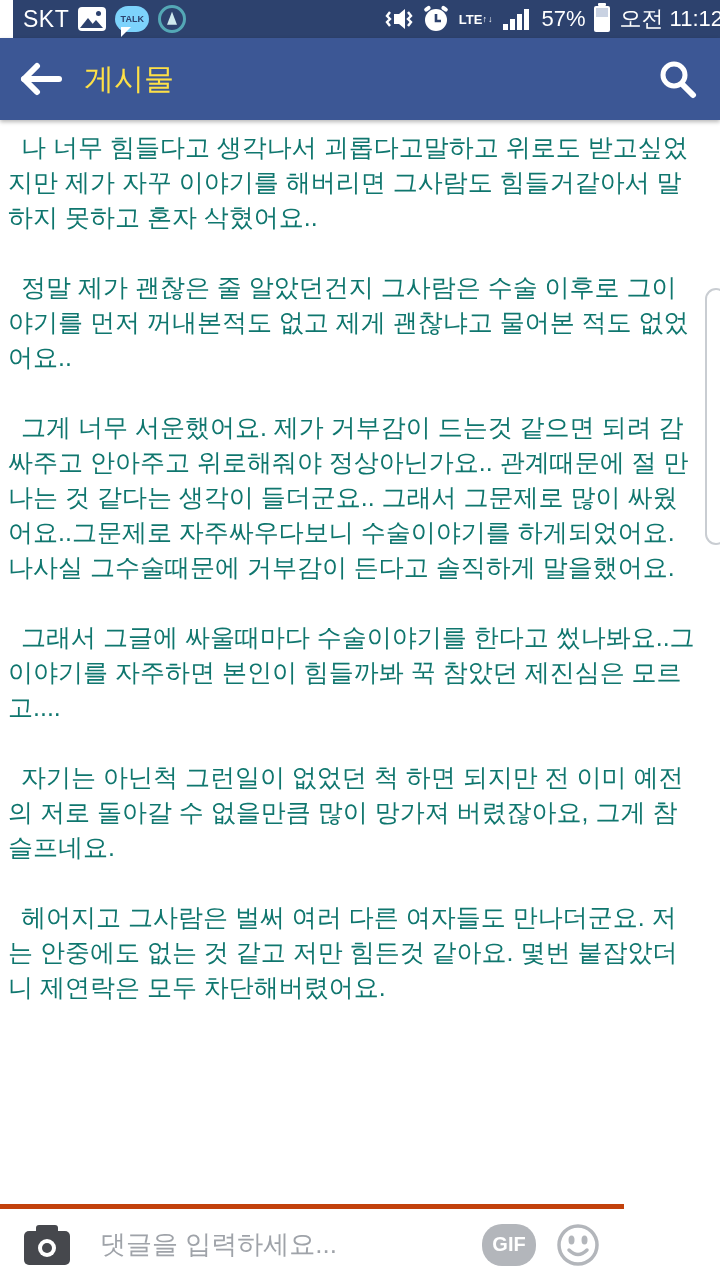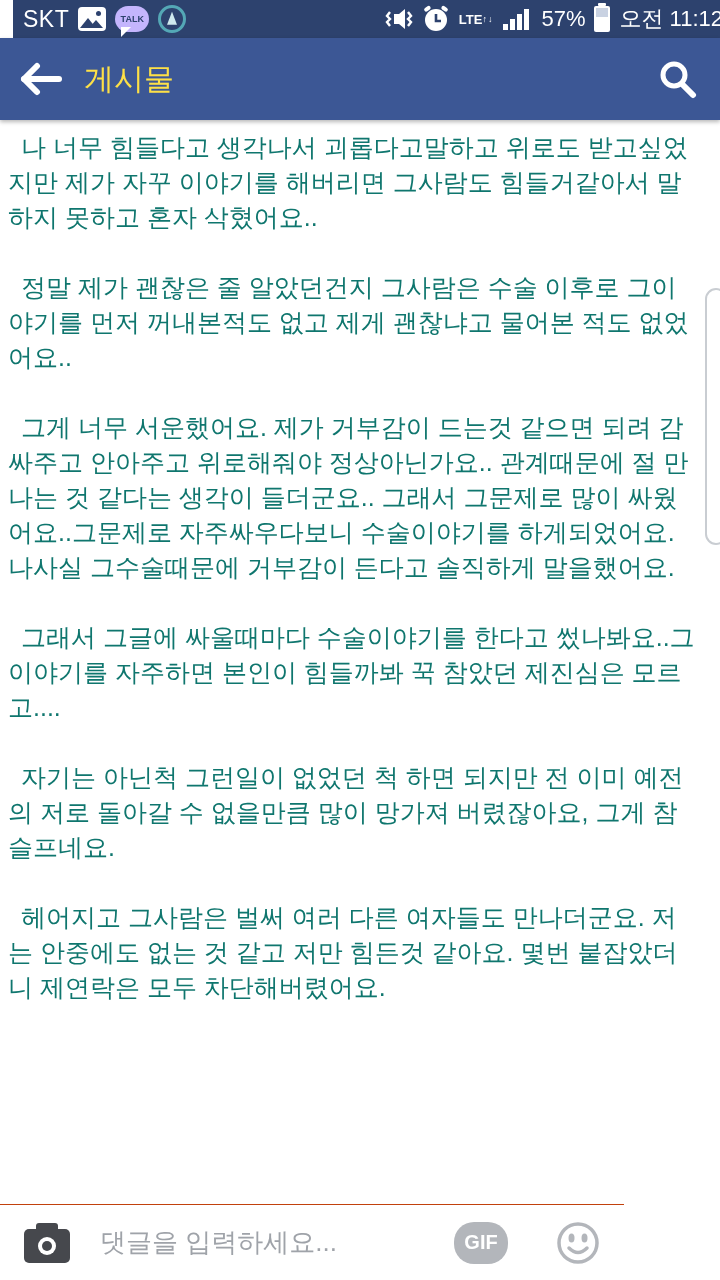--- a/index.html
+++ b/index.html
@@ -18,21 +18,21 @@
   }
   .sb-left, .sb-right { display:flex; align-items:center; gap:9px; }
   .sb-right { margin-left:auto; }
   .sb-carrier { font-size:23px; letter-spacing:0.5px; }
   .sb-ico { display:inline-flex; align-items:center; justify-content:center; }
   .gallery-ico { width:28px; height:24px; background:#fff; border-radius:4px; position:relative; overflow:hidden; }
   .gallery-ico .mtn { position:absolute; bottom:3px; left:2px; width:0; height:0;
     border-left:8px solid transparent; border-right:8px solid transparent; border-bottom:10px solid #2d426e; }
   .gallery-ico .mtn2 { left:11px; border-left-width:7px; border-right-width:7px; border-bottom-width:8px; }
   .gallery-ico .sun { position:absolute; top:4px; right:5px; width:5px; height:5px; border-radius:50%; background:#2d426e; }
-  .kakao-ico { width:34px; height:26px; background:#c4b5fd; border-radius:13px; position:relative;
+  .kakao-ico { width:34px; height:26px; background:#7dd3fc; border-radius:13px; position:relative;
     display:flex; align-items:center; justify-content:center; color:#2d426e; font-size:9px; font-weight:bold; }
   .kakao-ico:after { content:""; position:absolute; left:6px; bottom:-5px;
     border:5px solid transparent; border-top-color:#fff; border-left-color:#fff; }
   .compass-ico { width:28px; height:28px; border-radius:50%; border:3px solid #54a8b6;
     background:#2d426e; position:relative; }
   .compass-ico .needle { position:absolute; left:50%; top:50%; transform:translate(-50%,-55%);
     width:0; height:0; border-left:5px solid transparent; border-right:5px solid transparent; border-bottom:13px solid #cfe9ee; }
   .lte-block { display:flex; flex-direction:row; align-items:center; line-height:1; }
   .lte-block .lte-txt { font-size:13px; font-weight:bold; }
   .lte-block .lte-arrows { font-size:9px; letter-spacing:1px; }
@@ -62,32 +62,32 @@
   .post-body p.gap { margin-top:35px; }
 
   .scroll-thumb {
     position:absolute; top:288px; right:-7px; width:22px; height:257px;
     background:#fff; border:2px solid #c9cdd2; border-radius:11px; z-index:6;
   }
 
   
   .comment-bar {
     position:absolute; bottom:0; left:0; width:624px; height:76px;
-    background:#fff; border-top:1px solid #c2410c;
+    background:#fff; border-top:5px solid #c2410c;
     display:flex; align-items:center; padding:0 24px; z-index:7;
   }
   .camera-btn { width:46px; height:40px; position:relative; cursor:pointer; }
   .camera-btn .body { position:absolute; top:6px; left:0; width:46px; height:34px; background:#46484d; border-radius:5px; }
   .camera-btn .hump { position:absolute; top:0; left:12px; width:22px; height:10px; background:#46484d; border-radius:3px 3px 0 0; }
   .camera-btn .lens { position:absolute; top:14px; left:14px; width:18px; height:18px; border-radius:50%; background:#fff; }
   .camera-btn .lens:after { content:""; position:absolute; top:4px; left:4px; width:10px; height:10px; border-radius:50%; background:#46484d; }
   .comment-input { flex:1; margin-left:30px; color:#9fa3a9; font-size:26px; cursor:text; }
   .gif-btn { width:54px; height:42px; background:#b3b6bb; border-radius:20px; color:#fff;
     font-size:20px; font-weight:bold; display:flex; align-items:center; justify-content:center;
-    margin-right:48px; cursor:pointer; }
+    margin-right:20px; cursor:pointer; }
   .emoji-btn { width:44px; height:44px; cursor:pointer; display:flex; align-items:center; justify-content:center; }
 </style>
 </head>
 <body>
 
 <div class="screen">
 
   <div class="status-bar">
     <div class="sb-left">
       <span class="sb-carrier">SKT</span>

